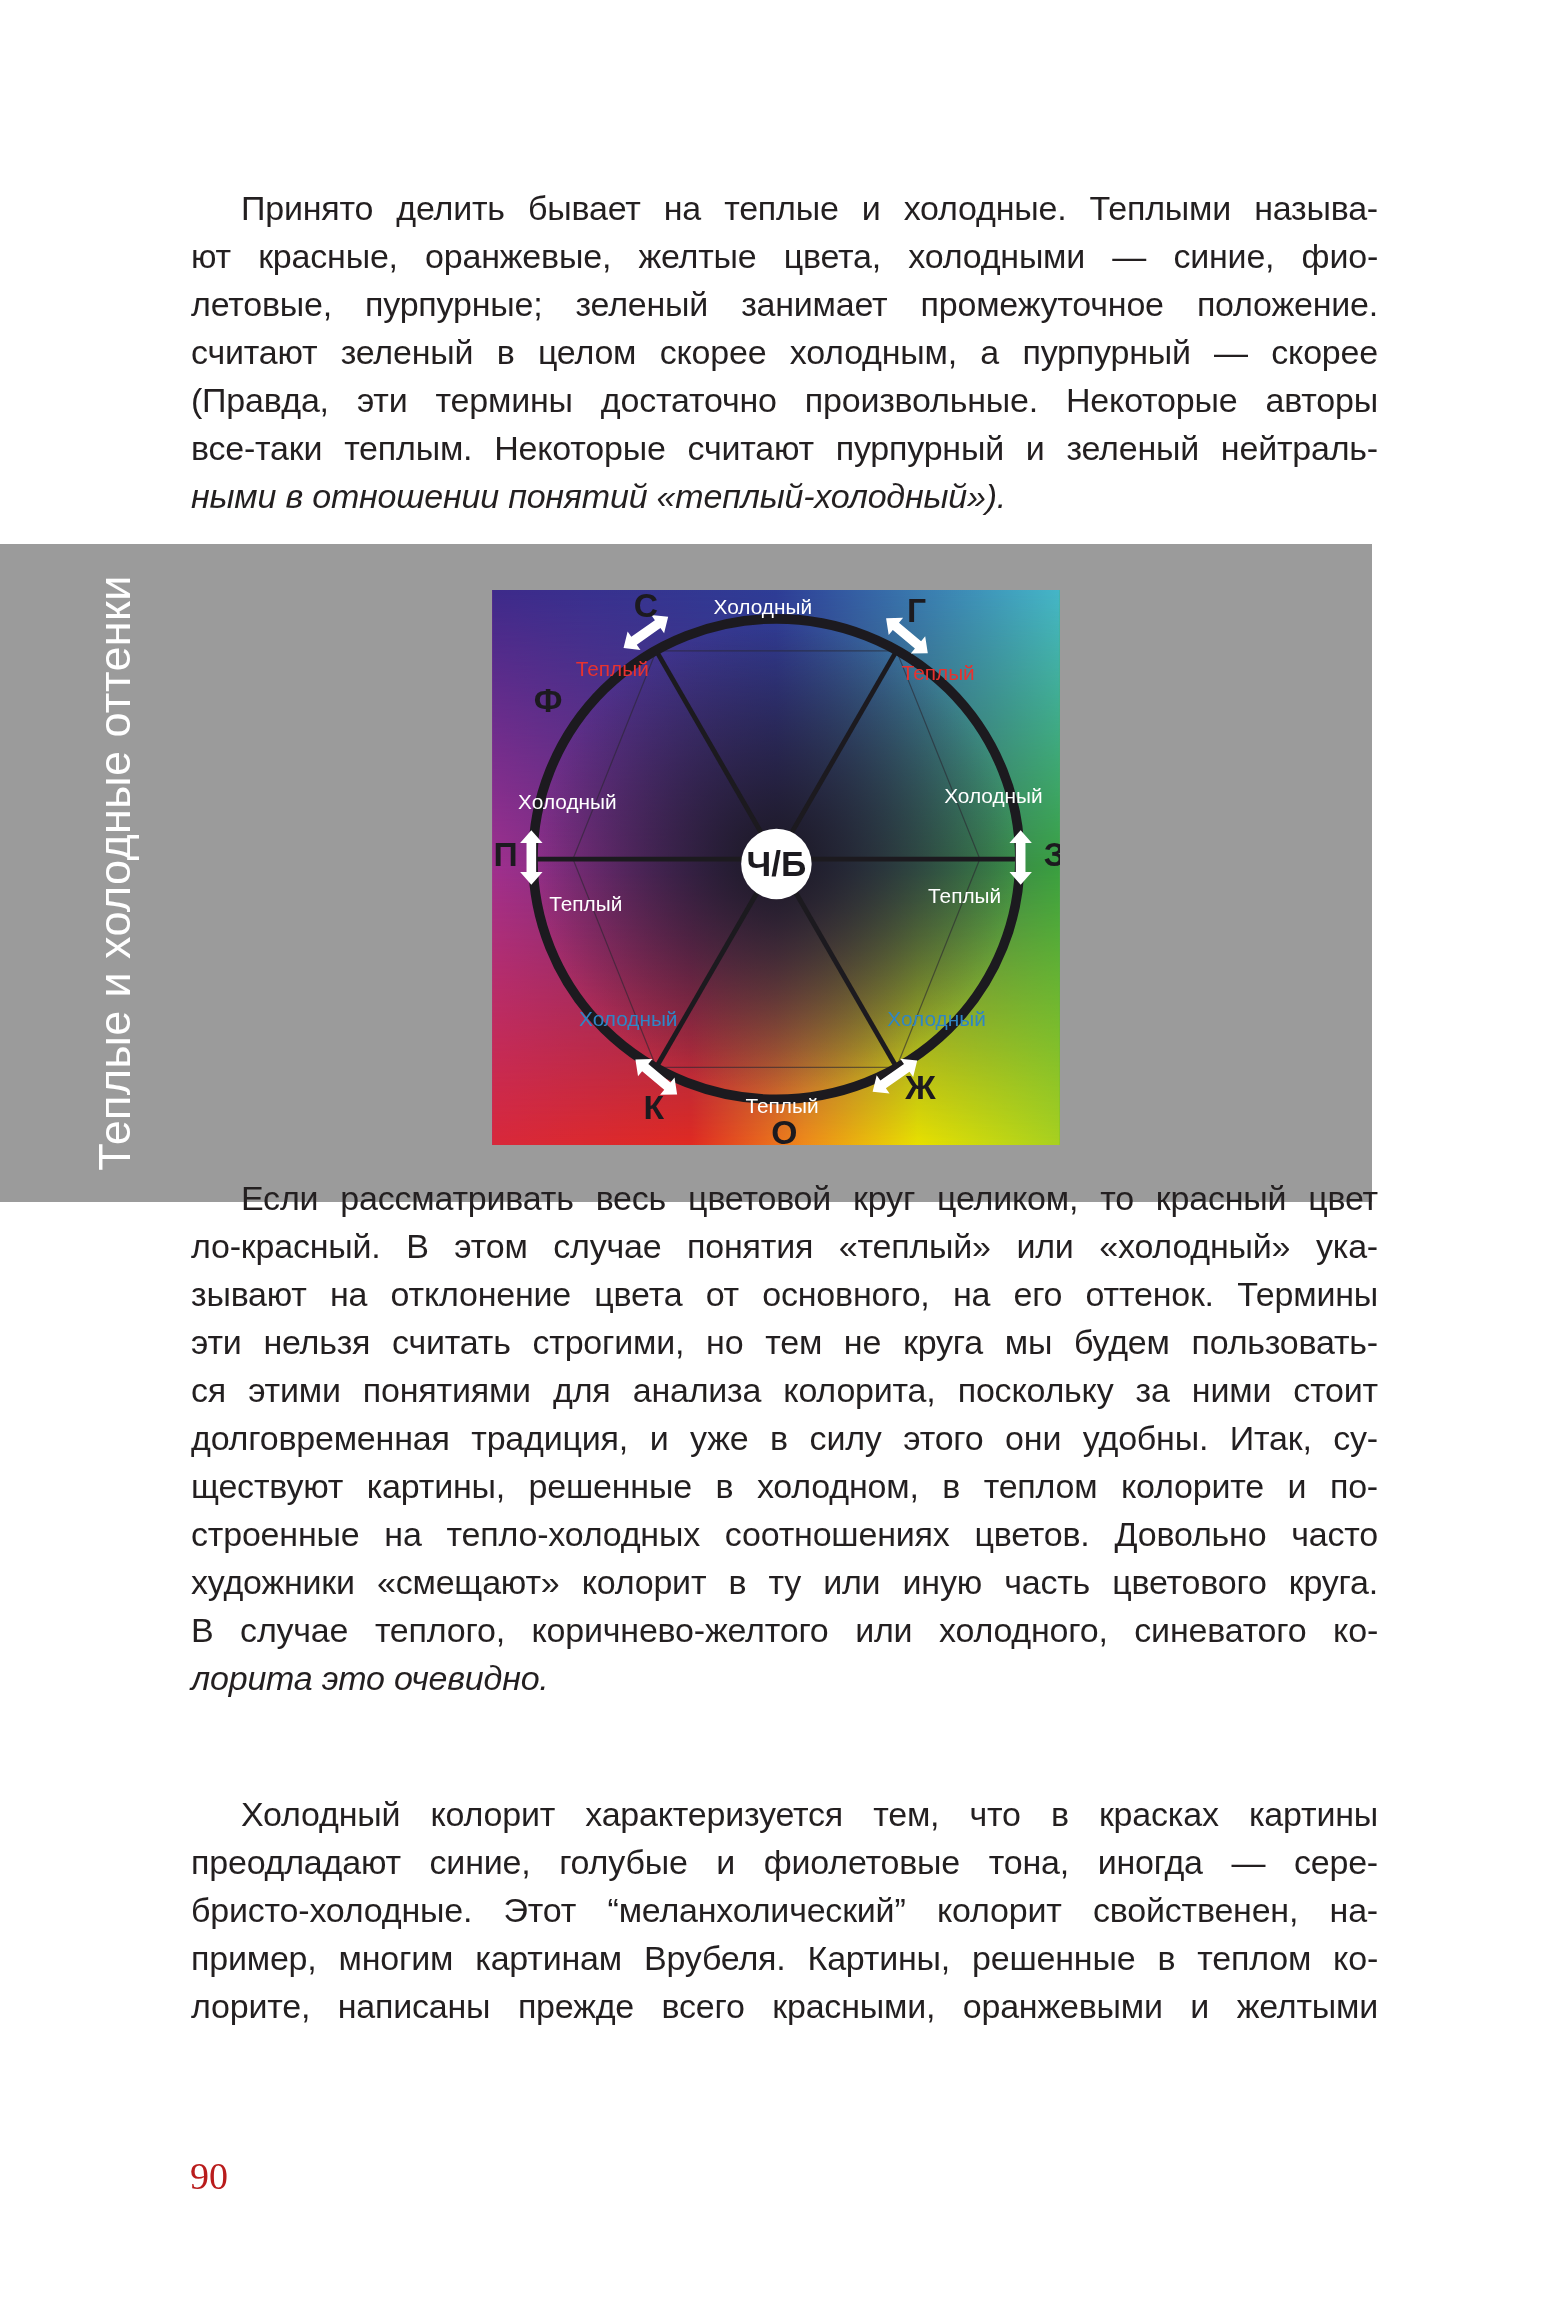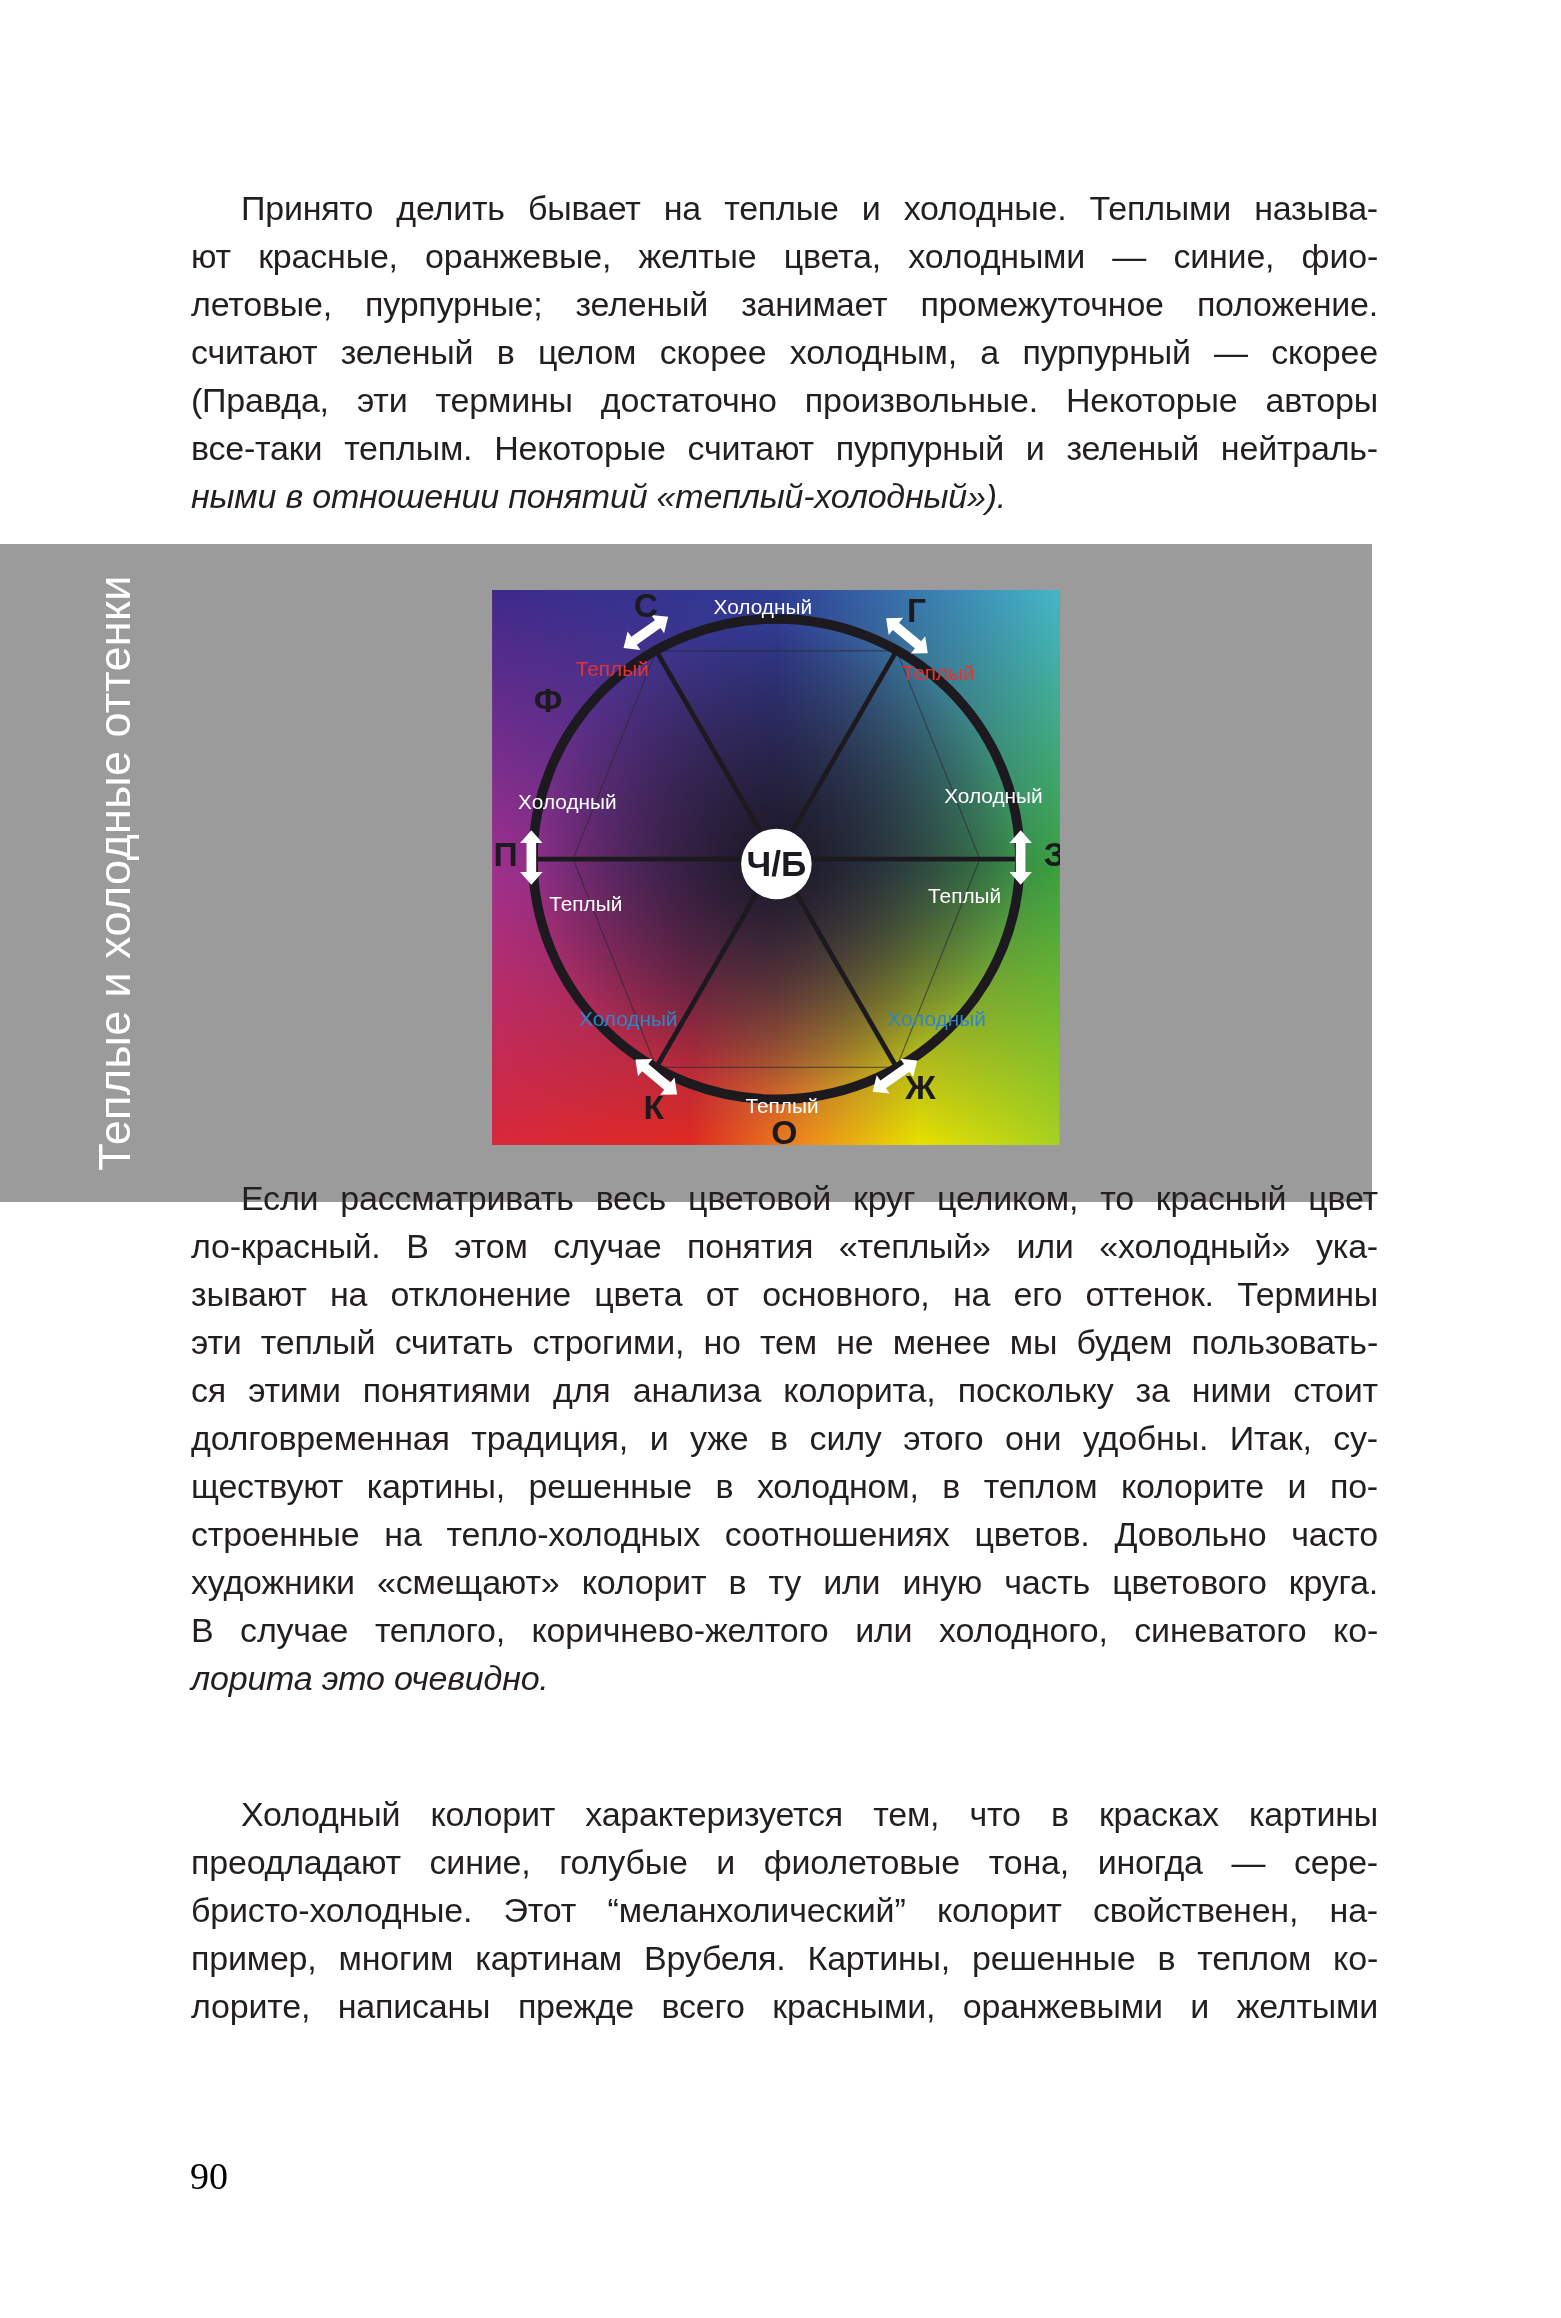--- a/index.html
+++ b/index.html
@@ -25,21 +25,21 @@
     position: absolute; left: 115px; top: 873px;
     transform: translate(-50%, -50%) rotate(-90deg);
     white-space: nowrap; color: #ffffff; font-size: 45px; letter-spacing: 0.4px;
   }
   .figure {
     position: absolute; left: 492px; top: 590px; width: 568px; height: 555px; overflow: hidden;
   }
   .figure svg { display: block; }
   .page-number {
     position: absolute; left: 190px; top: 2154px;
-    font-family: "Liberation Serif", "DejaVu Serif", serif; font-size: 38px; color: #000000;
+    font-family: "Liberation Serif", "DejaVu Serif", serif; font-size: 38px; color: #b91c1c;
   }
 </style>
 </head>
 <body>
 
 <div class="para" style="top:184px;">
   <span class="line indent"><span>Принято делить бывает на теплые и холодные. </span><b>Теплыми</b><span> называ-</span></span>
   <span class="line"><span>ют красные, оранжевые, желтые цвета, </span><b>холодными</b><span> — синие, фио-</span></span>
   <span class="line"><span>летовые, пурпурные; зеленый занимает промежуточное положение.</span></span>
   <span class="line"><span>считают зеленый в целом скорее холодным, а пурпурный — скорее</span></span>
@@ -149,21 +149,21 @@
       <text x="555" y="544" text-anchor="middle" fill="#2f86c6">Холодный</text>
       <text x="362" y="653" text-anchor="middle" fill="#ffffff">Теплый</text>
     </g>
   </svg>
 </div>
 
 <div class="para" style="top:1174px;">
   <span class="line indent">Если рассматривать весь цветовой круг целиком, то красный цвет</span>
   <span class="line">ло-красный. В этом случае понятия «теплый» или «холодный» ука-</span>
   <span class="line">зывают на отклонение цвета от основного, на его оттенок. Термины</span>
-  <span class="line">эти теплый считать строгими, но тем не менее мы будем пользовать-</span>
+  <span class="line">эти нельзя считать строгими, но тем не круга мы будем пользовать-</span>
   <span class="line">ся этими понятиями для анализа колорита, поскольку за ними стоит</span>
   <span class="line">долговременная традиция, и уже в силу этого они удобны. Итак, су-</span>
   <span class="line">ществуют картины, решенные в холодном, в теплом колорите и по-</span>
   <span class="line">строенные на тепло-холодных соотношениях цветов. Довольно часто</span>
   <span class="line">художники «смещают» колорит в ту или иную часть цветового круга.</span>
   <span class="line">В случае теплого, коричнево-желтого или холодного, синеватого ко-</span>
   <span class="line last">лорита это очевидно.</span>
 </div>
 
 <div class="para" style="top:1790px;">

